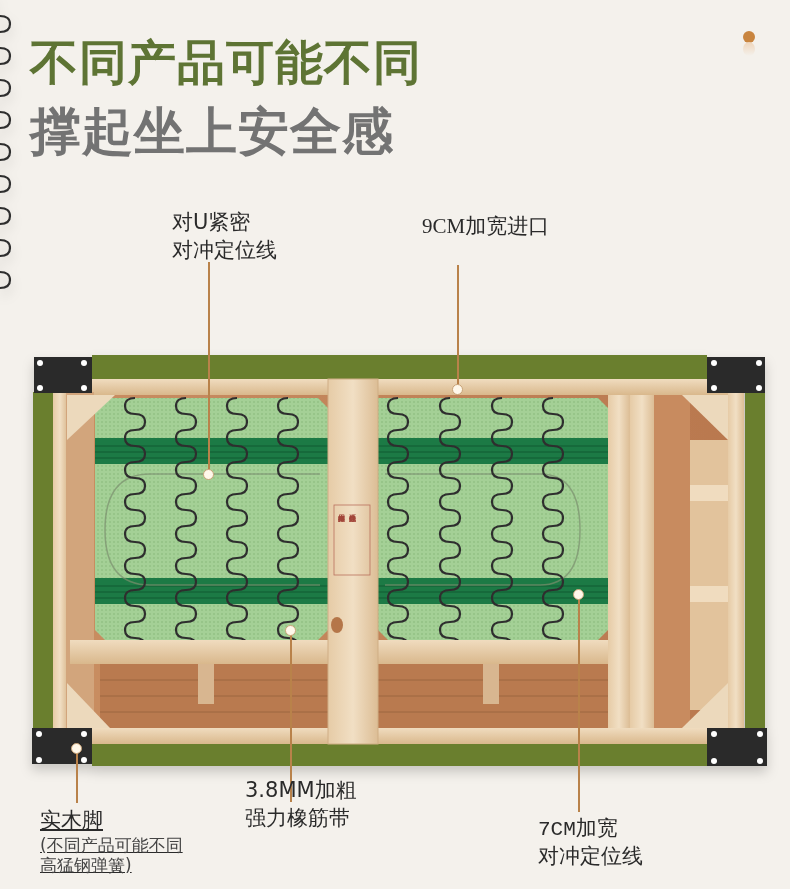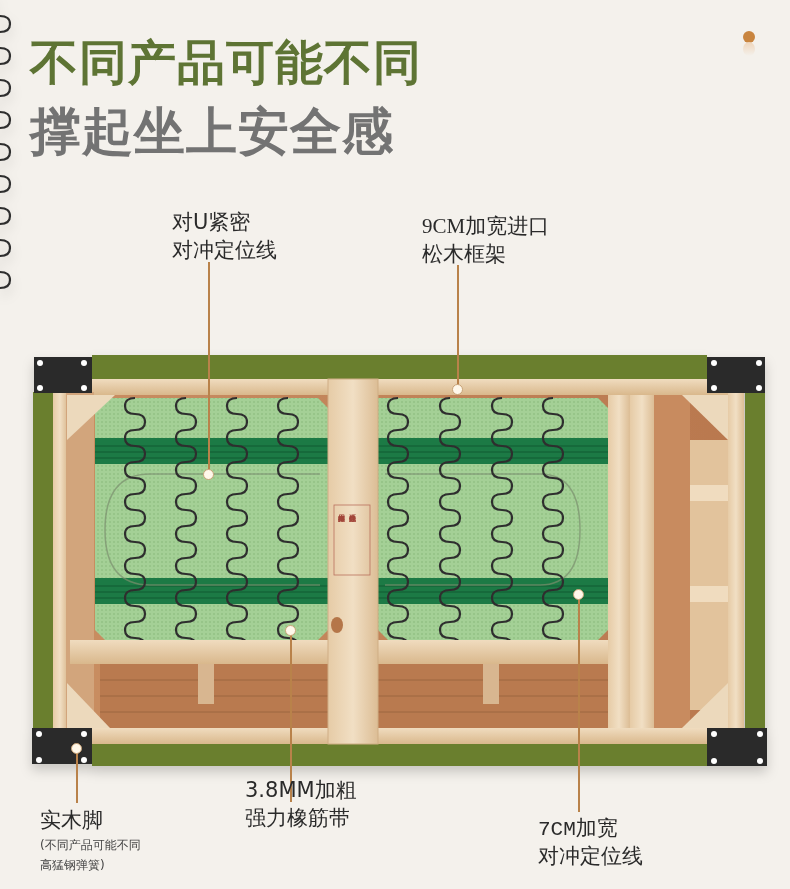--- a/index.html
+++ b/index.html
@@ -2,21 +2,21 @@
 <html><head>
 <meta charset="utf-8">
 <style>
   html,body{margin:0;padding:0;}
   body{width:790px;height:889px;background:#f4f1ec;position:relative;overflow:hidden;font-family:"DejaVu Sans","Liberation Sans",sans-serif;}
   .title1{position:absolute;left:30px;top:32px;font-size:48px;font-weight:bold;color:#5e7434;letter-spacing:1px;line-height:60px;white-space:nowrap;}
   .title2{position:absolute;left:30px;top:102px;font-size:51px;font-weight:bold;color:#737373;letter-spacing:1px;line-height:60px;white-space:nowrap;}
   .logo-dot{position:absolute;left:743px;top:31px;width:12px;height:12px;border-radius:50%;background:#c9853f;}
   .logo-fade{position:absolute;left:743px;top:42px;width:12px;height:14px;border-radius:50%;background:linear-gradient(#efd5bb,#f4f1ec);}
   .label{position:absolute;color:#2a2a2a;font-size:21px;line-height:28px;white-space:nowrap;}
-  .label .sub{display:block;font-size:12px;line-height:22px;color:#444;}
+  .label .sub{display:block;font-size:17px;line-height:22px;color:#444;}
   .line{position:absolute;width:2px;background:#b9824a;}
   .dot{position:absolute;width:9px;height:9px;border-radius:50%;background:#fff8ea;border:1px solid #c7a277;}
   .scene{position:absolute;left:0;top:0;width:790px;height:889px;}
 </style>
 </head>
 <body>
 
 <div class="title1">不同产品可能不同</div>
 <div class="title2">撑起坐上安全感</div>
 <div class="logo-dot"></div>
@@ -166,24 +166,23 @@
 <div class="line" style="left:578px;top:596px;height:216px;"></div>
 <div class="dot" style="left:573px;top:589px;"></div>
 
 <div class="label" style="left:172px;top:208px;">
   <div>对U紧密</div>
   <div>对冲定位线</div>
 </div>
 
 <div class="label" style="left:422px;top:212px;font-family:Liberation Serif, serif;">
   <div>9CM加宽进口</div>
-  <div>松木框架</div>
 </div>
 
-<div class="label" style="left:40px;top:806px;">
+<div class="label" style="left:40px;top:806px;text-decoration:underline;">
   <div>实木脚</div>
   <span class="sub">(不同产品可能不同</span>
   <span class="sub" style="margin-top:-2px;">高猛钢弹簧)</span>
 </div>
 
 <div class="label" style="left:245px;top:776px;">
   <div>3.8MM加粗</div>
   <div>强力橡筋带</div>
 </div>
 

